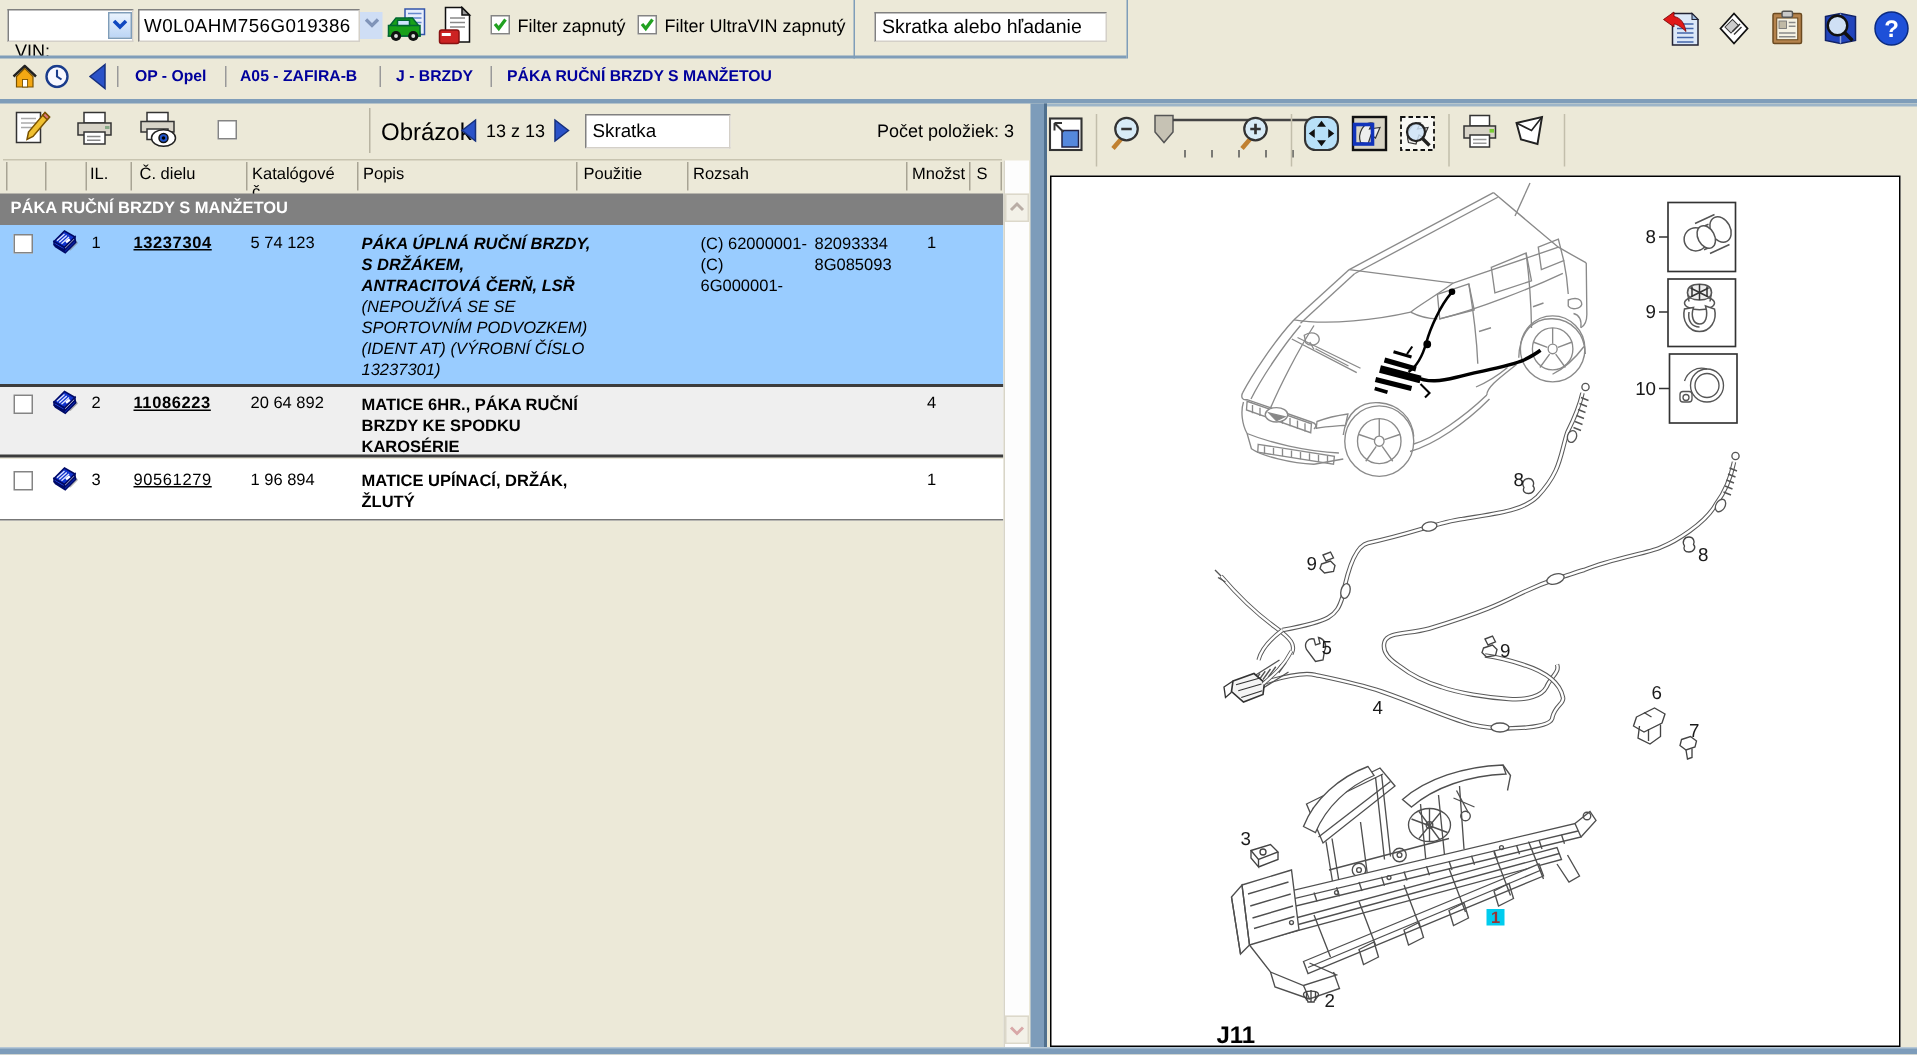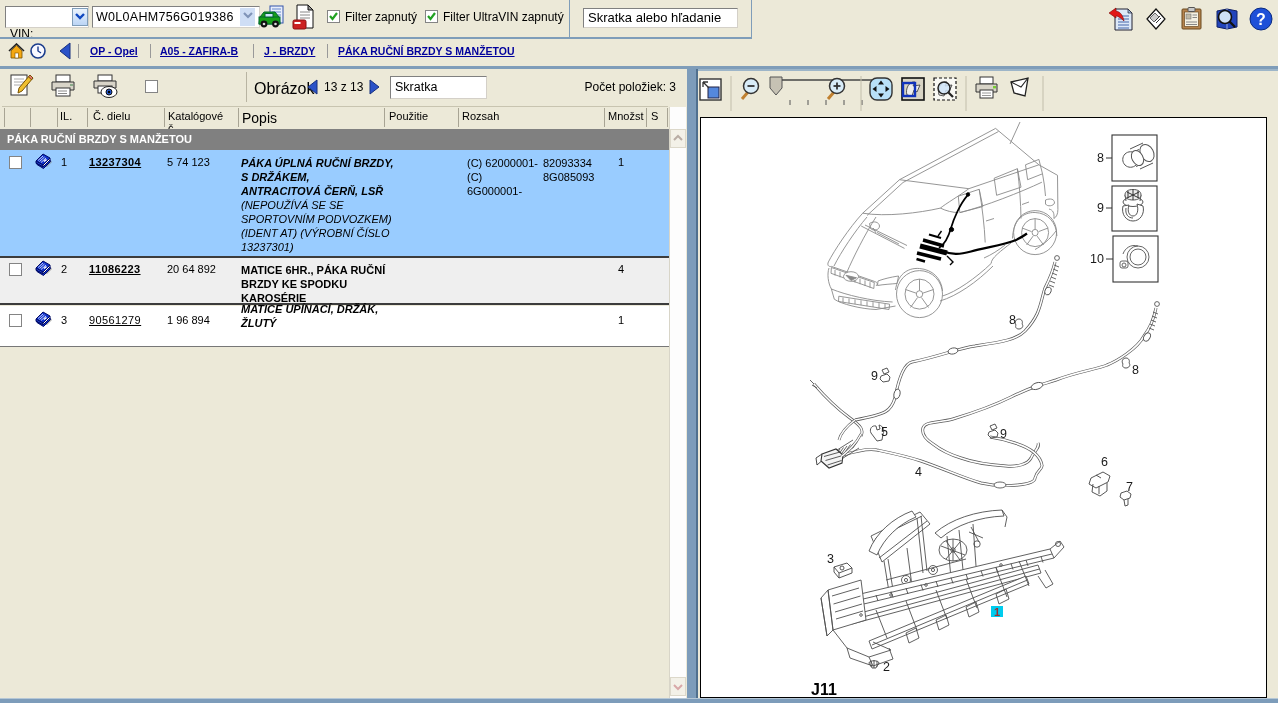--- a/index.html
+++ b/index.html
@@ -1,37 +1,37 @@
 <!DOCTYPE html>
 <html><head>
 <meta charset="utf-8">
 <style>
 * { margin:0; padding:0; box-sizing:border-box; }
 html,body { width:1278px; height:703px; overflow:hidden; }
 body { font-family:"Liberation Sans", sans-serif; background:#ece9d8; position:relative; font-size:12px; color:#000; }
 .abs { position:absolute; }
 .sunken { background:#fff; border:1px solid; border-color:#808080 #d4d0c8 #d4d0c8 #808080; }
-.navlink { color:#00009c; font-weight:bold; text-decoration:underline; font-size:10.5px; }
+.navlink { color:#00009c; font-weight:bold; font-size:10.5px; }
 .vsep { position:absolute; width:1px; background:#7f9db9; }
 .toolbtnsep { position:absolute; width:1px; background:#b8b4a2; }
 </style>
 </head>
 <body>
 
 <div class="abs" style="left:0;top:0;width:1278px;height:39px;background:#ece9d8;"></div>
 
 <div class="abs sunken" style="left:5px;top:6px;width:84px;height:22px;"></div>
 <div class="abs" style="left:10px;top:27px;font-size:12px;">VIN:</div>
 <div class="abs" style="left:72px;top:8px;width:16px;height:18px;background:linear-gradient(#eaf3fd,#bcd5f5);border:1px solid #7f9db9;text-align:center;">
 <svg width="10" height="8" style="margin-top:4px">
       <path d="M1 1 L5 5 L9 1" stroke="#1048c0" stroke-width="2.4" fill="none"></path>
     </svg>
 </div>
 
-<div class="abs sunken" style="left:92px;top:6px;width:168px;height:22px;font-size:12.5px;line-height:20px;padding-left:3px;letter-spacing:0.3px;">W0L0AHM756G019386</div>
+<div class="abs sunken" style="left:92px;top:6px;width:148px;height:22px;font-size:12.5px;line-height:20px;padding-left:3px;letter-spacing:0.3px;">W0L0AHM756G019386</div>
 <div class="abs" style="left:240px;top:8px;width:15px;height:18px;background:#cfdef5;text-align:center;">
 <svg width="10" height="8" style="margin-top:4px">
       <path d="M1 1 L5 5 L9 1" stroke="#8094b8" stroke-width="2.2" fill="none"></path>
     </svg>
 </div>
 
 <div class="abs" style="left:258px;top:5px;width:28px;height:26px;">
 <svg width="28" height="26" viewBox="0 0 28 26">
 <rect x="12" y="1" width="13" height="17" fill="#e8eefc" stroke="#3355aa"></rect>
 <line x1="14" y1="4" x2="23" y2="4" stroke="#6688cc"></line>
@@ -197,21 +197,21 @@
       <path d="M1 1 L10 8 L1 15 Z" fill="#2a52c8" stroke="#16307e"></path>
     </svg>
 </div>
 <div class="abs sunken" style="left:390px;top:76px;width:97px;height:23px;font-size:12.5px;line-height:20px;padding-left:4px;">Skratka</div>
 <div class="abs" style="left:490px;top:80px;width:186px;height:16px;font-size:12px;text-align:right;">Počet položiek: 3</div>
 
 <div class="abs" style="left:2px;top:106px;width:666px;height:22px;background:#ece9d8;border-top:1px solid #c8c4b0;"></div>
 <div class="abs" style="left:60px;top:110px;font-size:11px;text-align:right;">IL.</div>
 <div class="abs" style="left:93px;top:110px;font-size:11px;">Č. dielu</div>
 <div class="abs" style="left:168px;top:110px;font-size:11px;">Katalógové<br>č.</div>
-<div class="abs" style="left:242px;top:110px;font-size:14px;">Popis</div>
+<div class="abs" style="left:242px;top:110px;font-size:11px;">Popis</div>
 <div class="abs" style="left:389px;top:110px;font-size:11px;">Použitie</div>
 <div class="abs" style="left:462px;top:110px;font-size:11px;text-align:right;">Rozsah</div>
 <div class="abs" style="left:608px;top:110px;font-size:11px;">Množst</div>
 <div class="abs" style="left:651px;top:110px;font-size:11px;">S</div>
 <div class="abs" style="left:4px;top:108px;width:1px;height:19px;background:#a8a494;"></div>
 <div class="abs" style="left:30px;top:108px;width:1px;height:19px;background:#a8a494;"></div>
 <div class="abs" style="left:57px;top:108px;width:1px;height:19px;background:#a8a494;"></div>
 <div class="abs" style="left:87px;top:108px;width:1px;height:19px;background:#a8a494;"></div>
 <div class="abs" style="left:164px;top:108px;width:1px;height:19px;background:#a8a494;"></div>
 <div class="abs" style="left:238px;top:108px;width:1px;height:19px;background:#a8a494;"></div>
@@ -275,21 +275,21 @@
 <path d="M2 8 L2 10 L9 14 L9 12 Z" fill="#2244dd" stroke="#000a66"></path>
 <path d="M9 12 L16 5 L16 7 L9 14 Z" fill="#fff" stroke="#000a66"></path>
 <path d="M9 14 L16 7 L16.5 8.5 L9.5 15.5 L3 11.5 L2 10 Z" fill="#1133cc" stroke="#000a66"></path>
 <path d="M4 7.5 L9 3 M5.5 8.5 L10.5 4 M7 9.5 L12 5" stroke="#dde4ff" stroke-width="0.9"></path>
 <path d="M10 8.5 L12.5 6.5" stroke="#fff" stroke-width="1.6"></path>
 </svg>
 </div>
 <div class="abs" style="left:61px;top:314px;font-size:11px;">3</div>
 <div class="abs" style="left:89px;top:314px;font-size:11px;font-weight:normal;text-decoration:underline;letter-spacing:0.4px;">90561279</div>
 <div class="abs" style="left:167px;top:314px;font-size:11px;">1 96 894</div>
-<div class="abs" style="left:241px;top:302px;font-size:11px;line-height:14px;white-space:nowrap;font-weight:bold;font-style:italic;">MATICE UPÍNACÍ, DRŽÁK,<br>ŽLUTÝ</div>
+<div class="abs" style="left:241px;top:314px;font-size:11px;line-height:14px;white-space:nowrap;font-weight:bold;">MATICE UPÍNACÍ, DRŽÁK,<br>ŽLUTÝ</div>
 <div class="abs" style="left:618px;top:314px;font-size:11px;">1</div>
 
 <div class="abs" style="left:669px;top:107px;width:17px;height:591px;background:#fdfdfd;border-left:1px solid #d8d5c8;"></div>
 <div class="abs" style="left:670px;top:129px;width:16px;height:19px;background:#f3f1e8;border:1px solid #dcd8ca;">
 <svg width="14" height="17">
       <path d="M3 10 L7 6 L11 10" stroke="#b9ada5" stroke-width="2" fill="none"></path>
     </svg>
 </div>
 <div class="abs" style="left:670px;top:677px;width:16px;height:19px;background:#f3f1e8;border:1px solid #dcd8ca;">
 <svg width="14" height="17">

